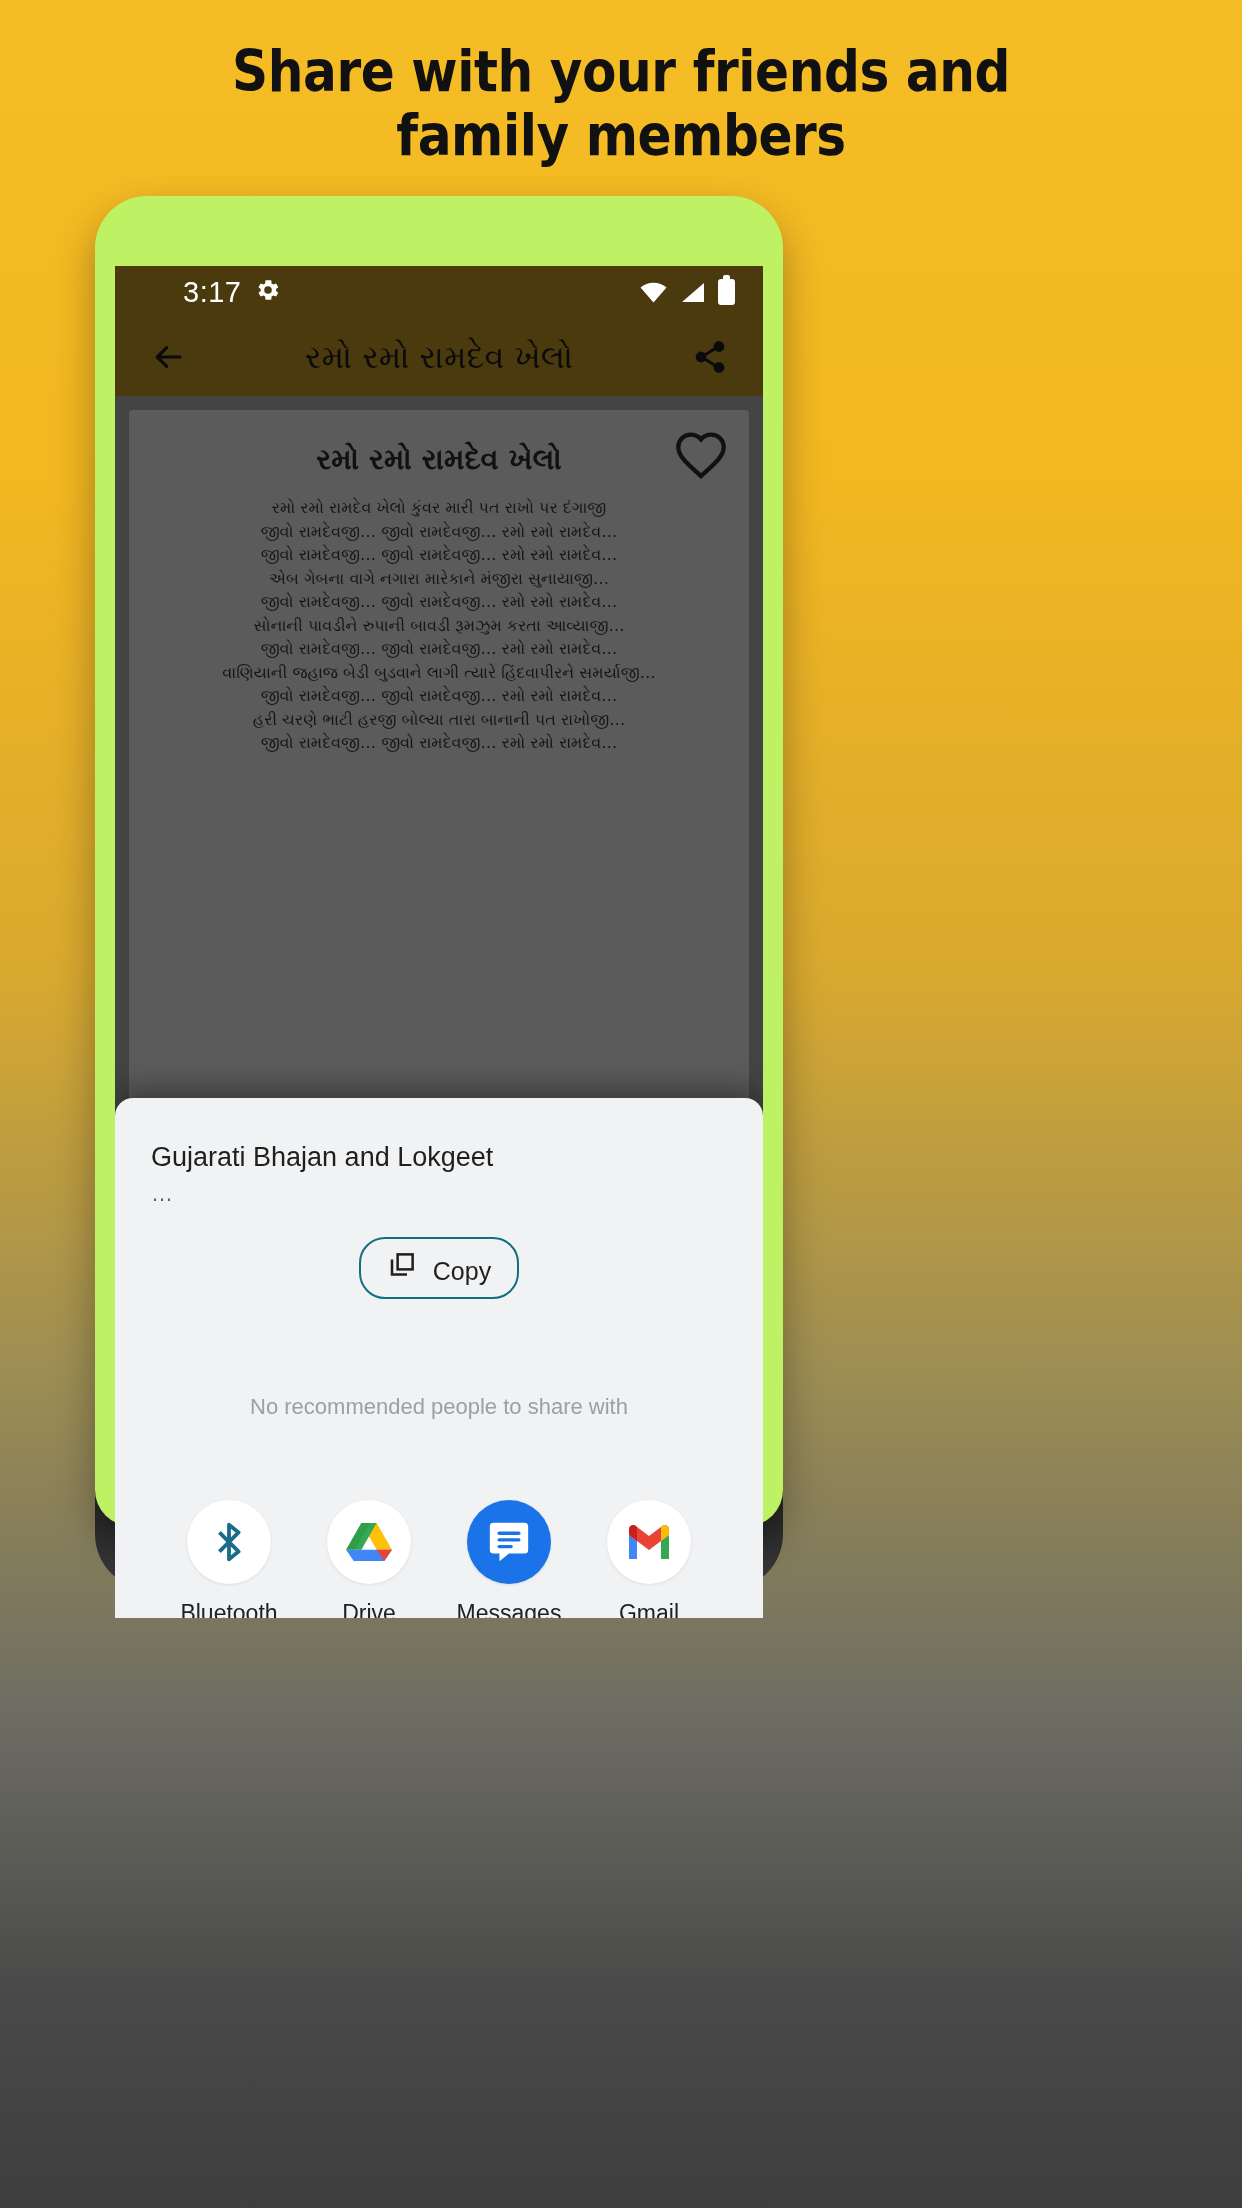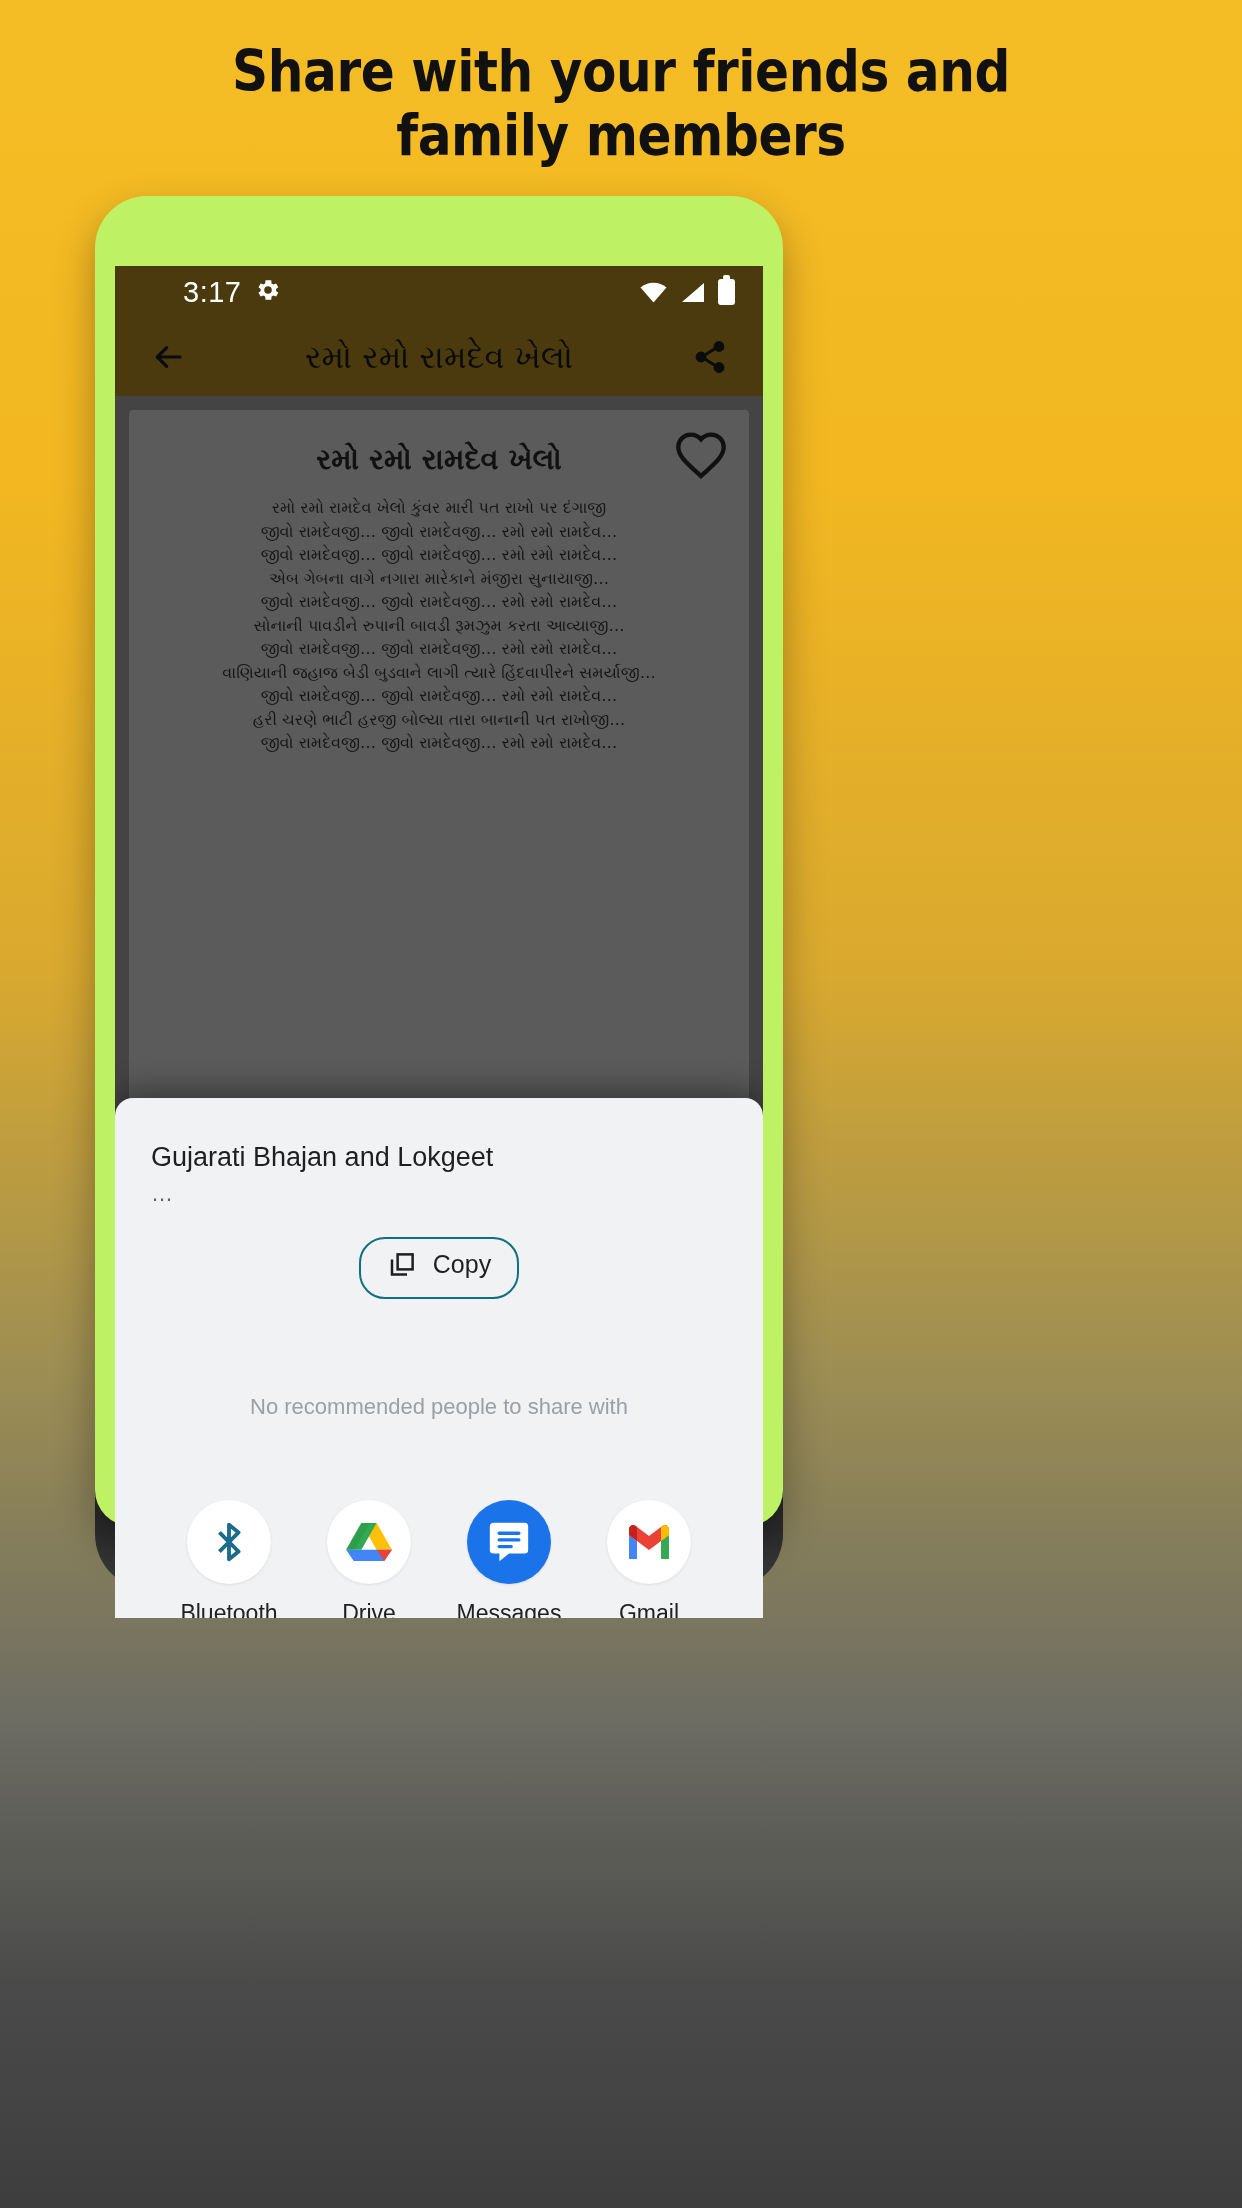--- a/index.html
+++ b/index.html
@@ -86,21 +86,21 @@
     position:absolute; left:0; bottom:0; width:648px; height:520px;
     background:#f1f2f3; border-radius:18px 18px 0 0;
     box-shadow:0 -10px 28px rgba(0,0,0,.35);
     display:flex; flex-direction:column;
   }
   .grabber { width:46px; height:6px; background:#d9dcdf; border-radius:3px; margin:14px auto 0; }
   .sheet-title { margin:30px 0 0 36px; font-size:27px; color:#1f1f1f; }
   .sheet-sub { margin:8px 0 0 36px; font-size:22px; color:#5f6368; letter-spacing:2px; }
   .chips { display:flex; justify-content:center; gap:22px; margin-top:30px; }
   .chip {
-    display:flex; align-items:flex-start; gap:16px;
+    display:flex; align-items:flex-end; gap:16px;
     border:2px solid #10707f; border-radius:26px;
     padding:11px 26px; background:#f1f2f3;
     font-size:25px; color:#1f1f1f;
   }
   .no-rec { text-align:center; color:#9aa0a6; font-size:22px; margin-top:95px; }
   .apps { display:flex; justify-content:space-between; padding:0 56px; margin-top:80px; }
   .app { width:116px; text-align:center; }
   .app-circle {
     width:84px; height:84px; border-radius:50%; background:#fff;
     margin:0 auto; display:flex; align-items:center; justify-content:center;

